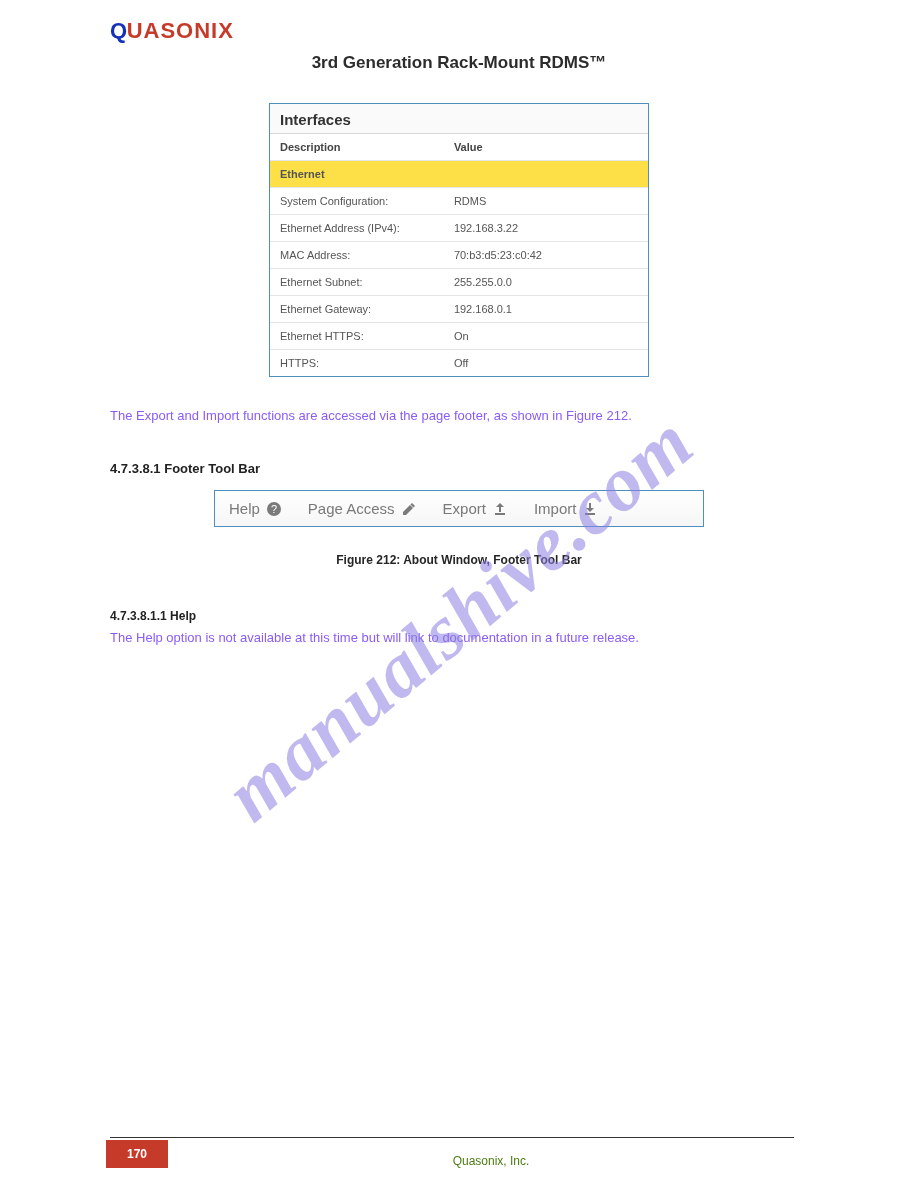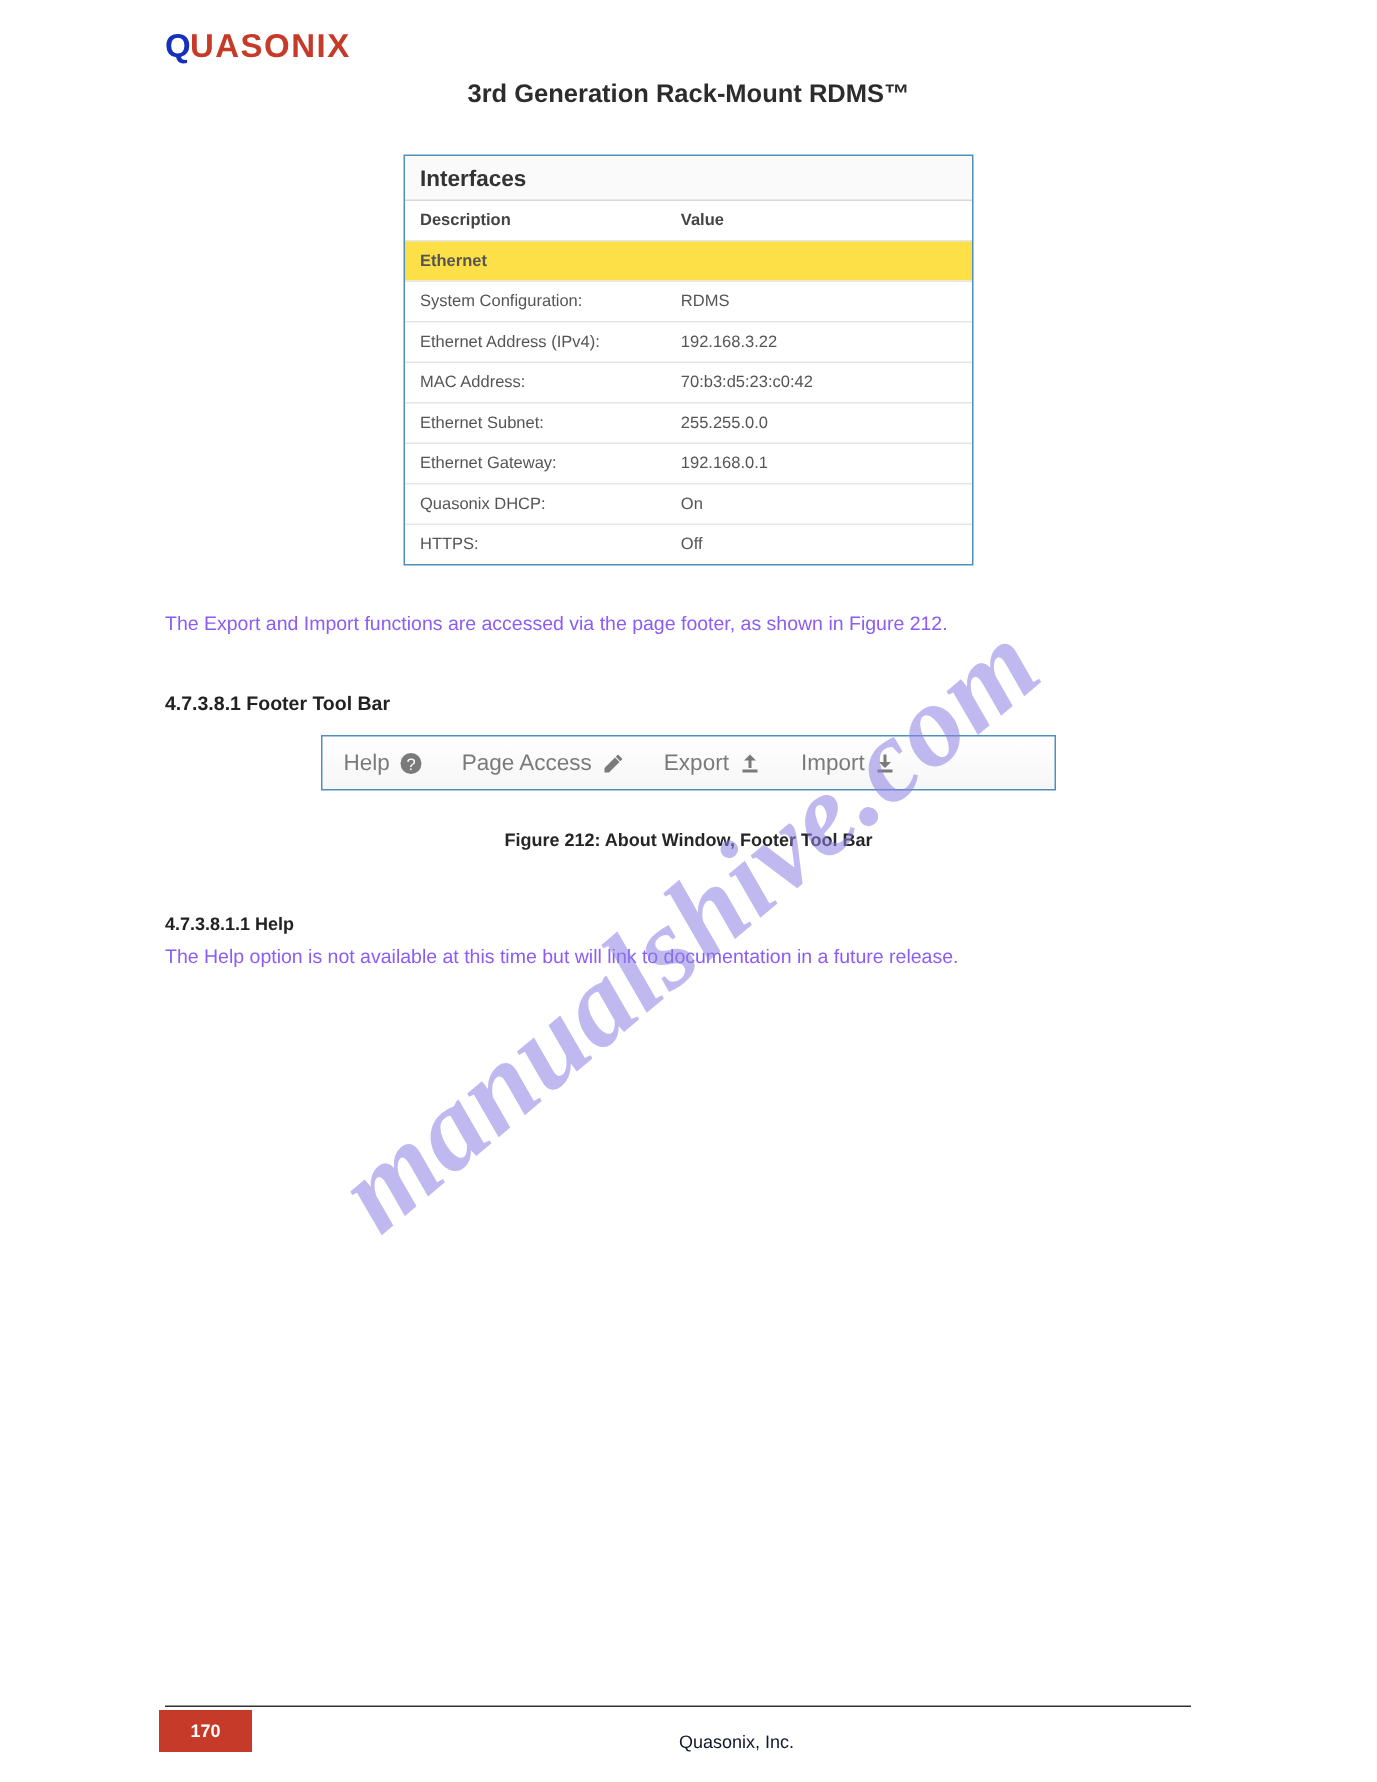--- a/index.html
+++ b/index.html
@@ -133,21 +133,21 @@
     width:62px;height:28px;
     background:var(--q-red);
     color:#fff;
     display:flex;align-items:center;justify-content:center;
     font:700 12px Arial;
   }
   .footer-text{
     position:absolute;left:200px;right:136px;bottom:20px;
     text-align:center;
     font:400 12px Arial;
-    color:#0f172a;
+    color:#4d7c0f;
   }
 
   
   .wm{
     position:absolute;
     left:50%;top:52%;
     transform:translate(-50%,-50%) rotate(-40deg);
     font:italic 700 78px/1 "Times New Roman",serif;
     color:var(--wm);
     pointer-events:none;
@@ -194,21 +194,21 @@
           </tr>
         <tr>
             <td>Ethernet Subnet:</td>
             <td>255.255.0.0</td>
           </tr>
         <tr>
             <td>Ethernet Gateway:</td>
             <td>192.168.0.1</td>
           </tr>
         <tr>
-            <td>Quasonix DHCP:</td>
+            <td>Ethernet HTTPS:</td>
             <td>On</td>
           </tr>
         <tr>
             <td>HTTPS:</td>
             <td>Off</td>
           </tr>
       </tbody>
     </table>
   </div>
 

